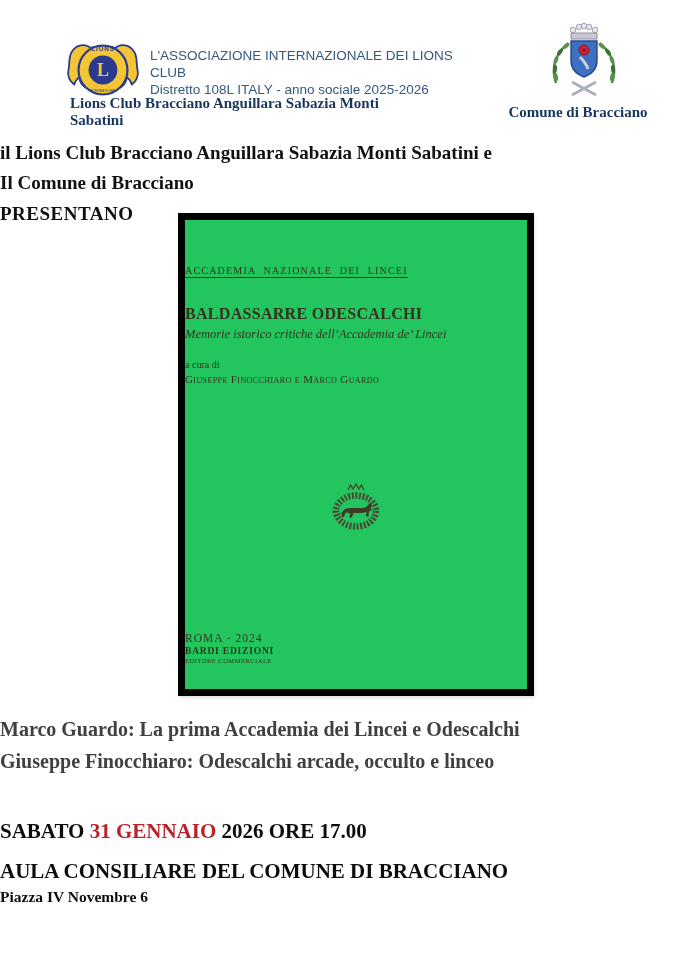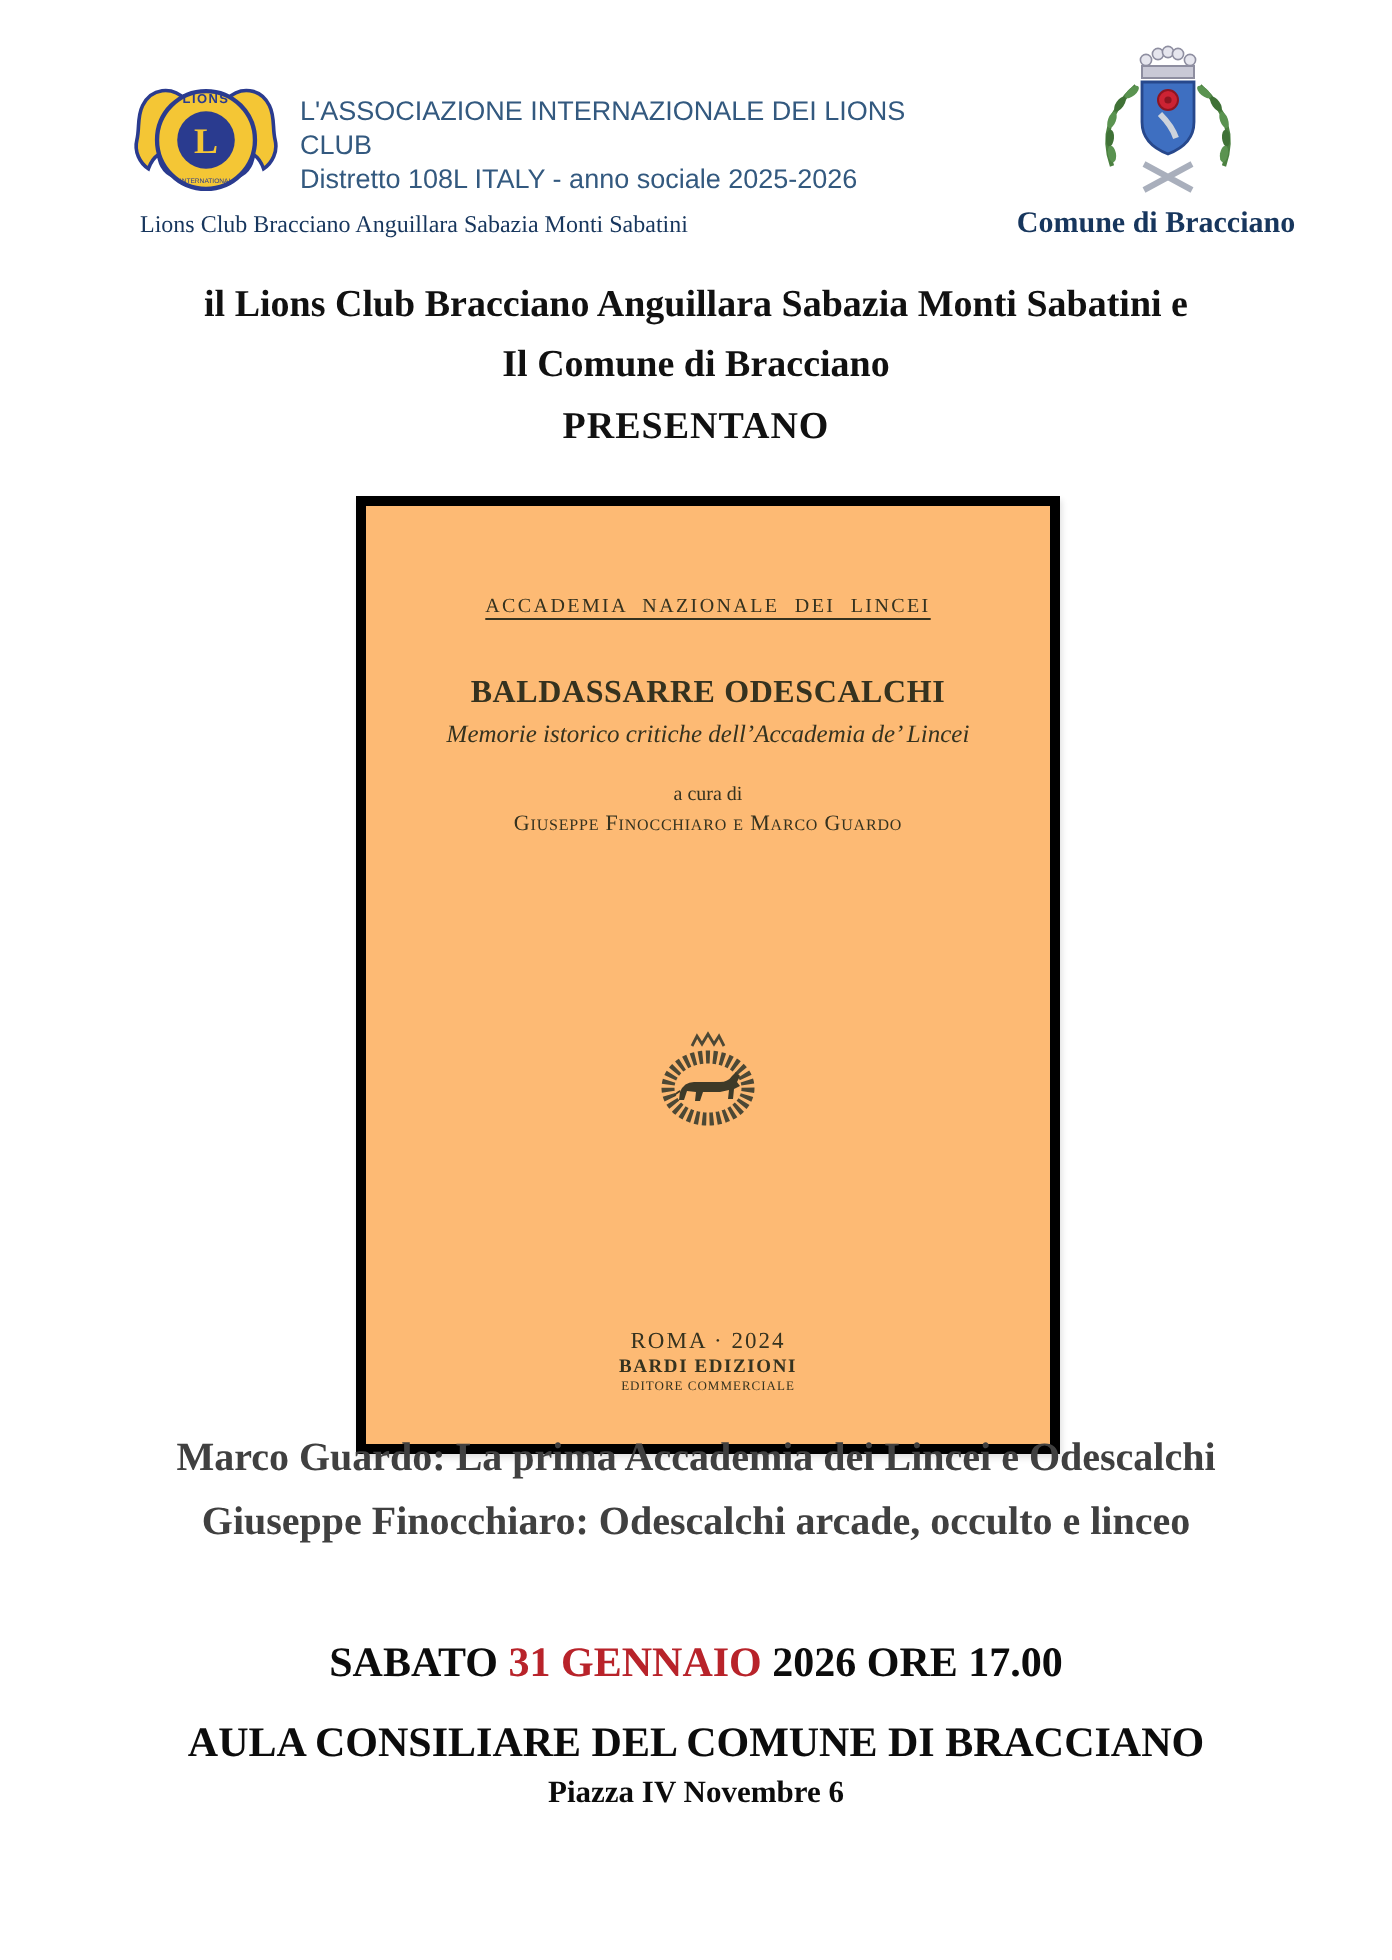--- a/index.html
+++ b/index.html
@@ -1,44 +1,44 @@
 <!DOCTYPE html>
 <html><head>
 <meta charset="utf-8">
 <style>
   html,body{margin:0;padding:0;background:#888;}
   #flyer{
     position:relative;width:696px;height:980px;background:#ffffff;
     font-family:"Liberation Serif", serif;overflow:hidden;margin:0 auto;
   }
   .abs{position:absolute;}
-  .ctr{left:0;right:0;text-align:center;}
+  .ctr{left:0;right:0;text-align:left;}
   
   .assoc-text{
     left:150px;top:47px;width:330px;
     font-family:"Liberation Sans", sans-serif;
     font-size:13.5px;line-height:17px;color:#33597f;
   }
   .club-name{
-    left:70px;top:105px;width:330px;
-    font-weight:normal;font-size:12px;color:#17365d;
+    left:70px;top:95px;width:330px;
+    font-weight:bold;font-size:15px;color:#17365d;
   }
   .comune-caption{
     left:500px;top:104px;width:156px;text-align:center;
     font-weight:bold;font-size:15px;color:#17365d;
   }
   
   .intro{font-weight:bold;font-size:19px;color:#111;}
   .intro-1{top:142px;}
   .intro-2{top:172px;}
   .intro-3{top:203px;letter-spacing:0.5px;}
   
   #cover{
-    left:178px;top:248px;width:342px;height:469px;
-    background:#fdba74;border:5px solid #000000;
+    left:178px;top:213px;width:342px;height:469px;
+    background:#22c55e;border:7px solid #000000;
     box-shadow:1px 2px 3px rgba(0,0,0,0.12);
   }
   #cover .ctr{color:#35321f;}
   .cov-header{top:45px;font-size:10px;letter-spacing:1.2px;word-spacing:4px;
     text-decoration:underline;text-underline-offset:3px;color:#3b3826;}
   .cov-title{top:85px;font-size:16px;font-weight:bold;letter-spacing:0.3px;color:#2f2c1e;font-family:Liberation Serif, serif;}
   .cov-subtitle{top:107px;font-size:12.5px;font-style:italic;}
   .cov-acura{top:139px;font-size:10px;}
   .cov-editors{top:153px;font-size:11px;font-variant:small-caps;letter-spacing:0.4px;}
   .cov-emblem{left:141px;top:261px;width:60px;height:54px;}

